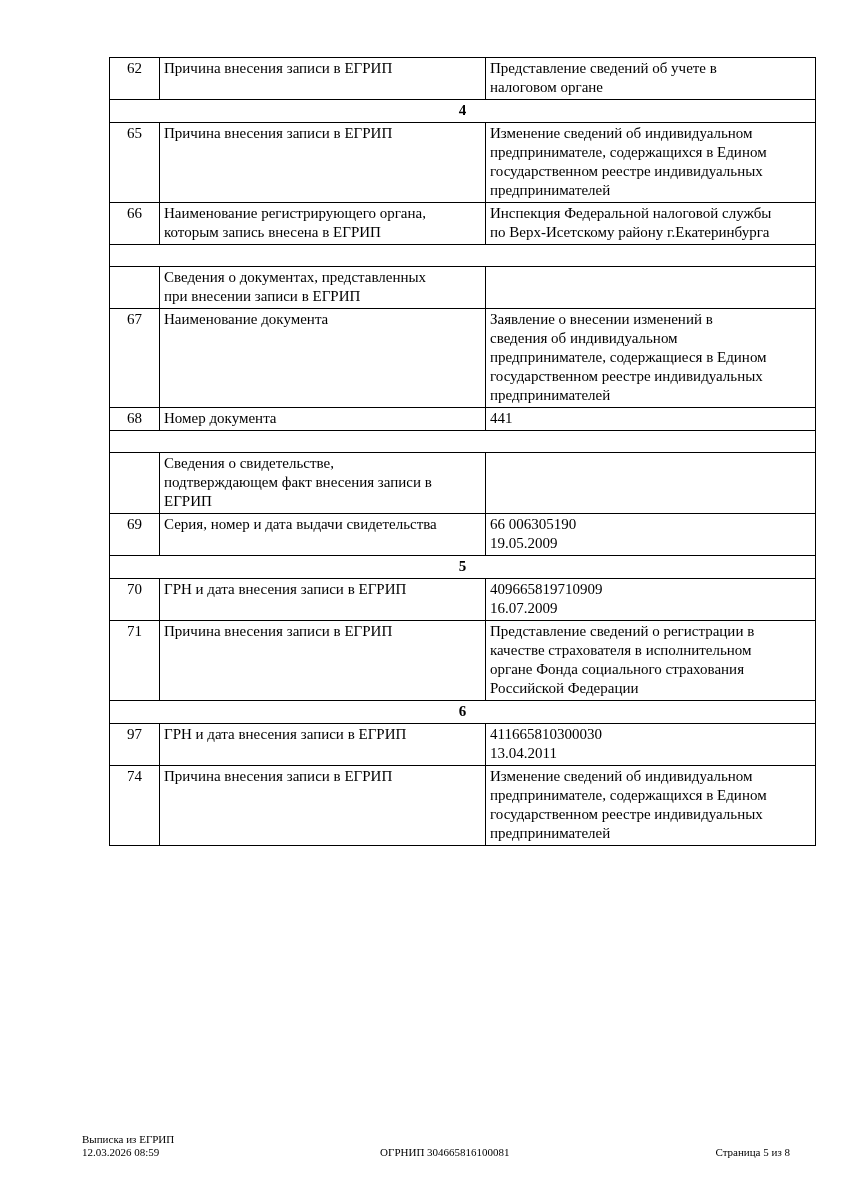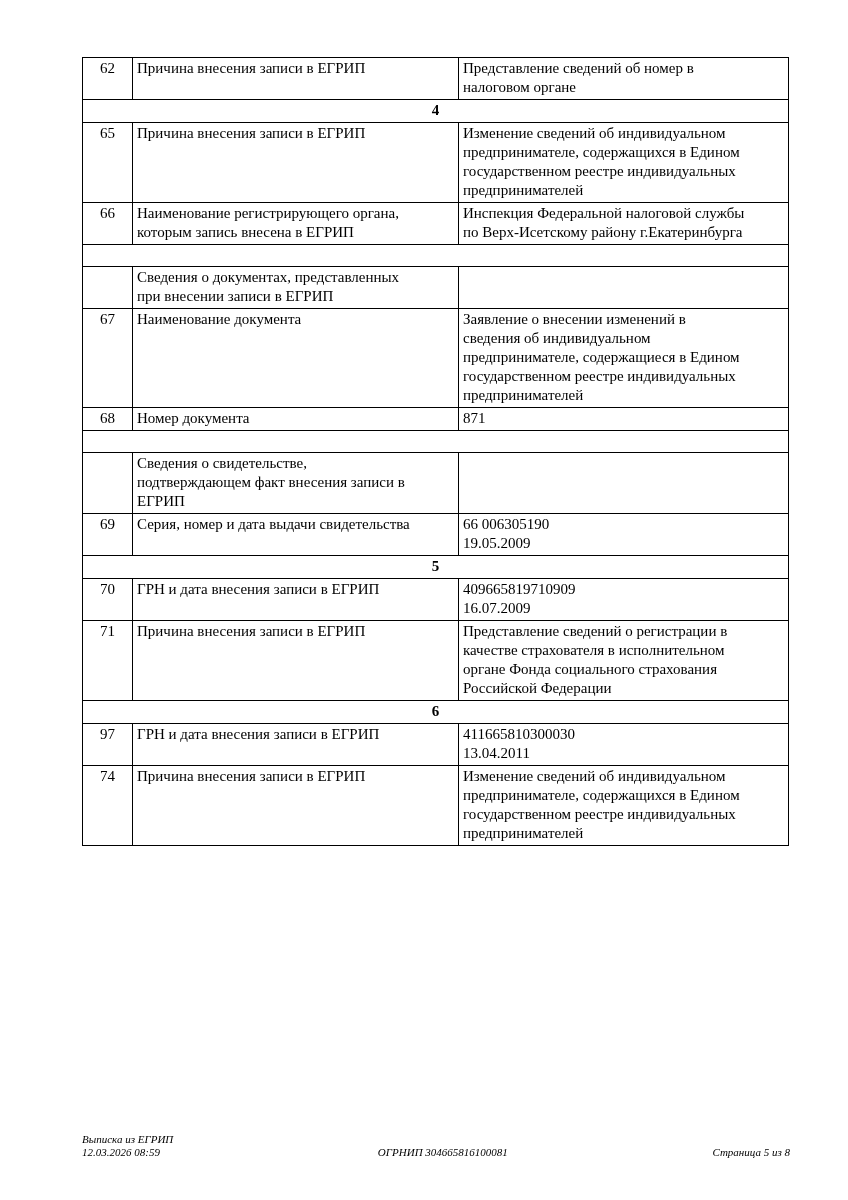--- a/index.html
+++ b/index.html
@@ -25,20 +25,21 @@
     top: 57px;
     left: 82px;
     width: 706px;
   }
   table.egrip {
     border-collapse: collapse;
     table-layout: fixed;
     width: 706px;
     font-size: 15px;
     line-height: 19px;
+    margin-left: 27px;
   }
   table.egrip td {
     border: 1px solid #000000;
     vertical-align: top;
     padding: 1px 4px 2px 4px;
     white-space: pre-line;
     overflow: hidden;
   }
   td.num-cell {
     text-align: center;
@@ -58,42 +59,41 @@
   .footer {
     position: absolute;
     left: 82px;
     top: 1133px;
     width: 708px;
     display: flex;
     justify-content: space-between;
     align-items: flex-end;
     font-size: 11px;
     line-height: 13px;
-    font-style: italic;
   }
   .footer-left div { white-space: nowrap; }
   .footer-center, .footer-right { white-space: nowrap; text-align: right; }
 </style>
 </head>
 <body>
 
 <div class="doc-page">
 
   <div class="table-wrap">
     <table class="egrip">
       <colgroup>
         <col style="width:50px">
         <col style="width:326px">
         <col style="width:330px">
       </colgroup>
       <tbody>
           <tr>
             <td class="num-cell">62</td>
             <td class="label-cell">Причина внесения записи в ЕГРИП</td>
-            <td class="value-cell">Представление сведений об номер в
+            <td class="value-cell">Представление сведений об учете в
 налоговом органе</td>
           </tr>
           <tr>
             <td class="section-cell" colspan="3">4</td>
           </tr>
           <tr>
             <td class="num-cell">65</td>
             <td class="label-cell">Причина внесения записи в ЕГРИП</td>
             <td class="value-cell">Изменение сведений об индивидуальном
 предпринимателе, содержащихся в Едином
@@ -121,21 +121,21 @@
             <td class="label-cell">Наименование документа</td>
             <td class="value-cell">Заявление о внесении изменений в
 сведения об индивидуальном
 предпринимателе, содержащиеся в Едином
 государственном реестре индивидуальных
 предпринимателей</td>
           </tr>
           <tr>
             <td class="num-cell">68</td>
             <td class="label-cell">Номер документа</td>
-            <td class="value-cell">871</td>
+            <td class="value-cell">441</td>
           </tr>
           <tr>
             <td class="spacer-cell" colspan="3"></td>
           </tr>
           <tr>
             <td class="num-cell"></td>
             <td class="label-cell">Сведения о свидетельстве,
 подтверждающем факт внесения записи в
 ЕГРИП</td>
             <td class="value-cell"></td>

